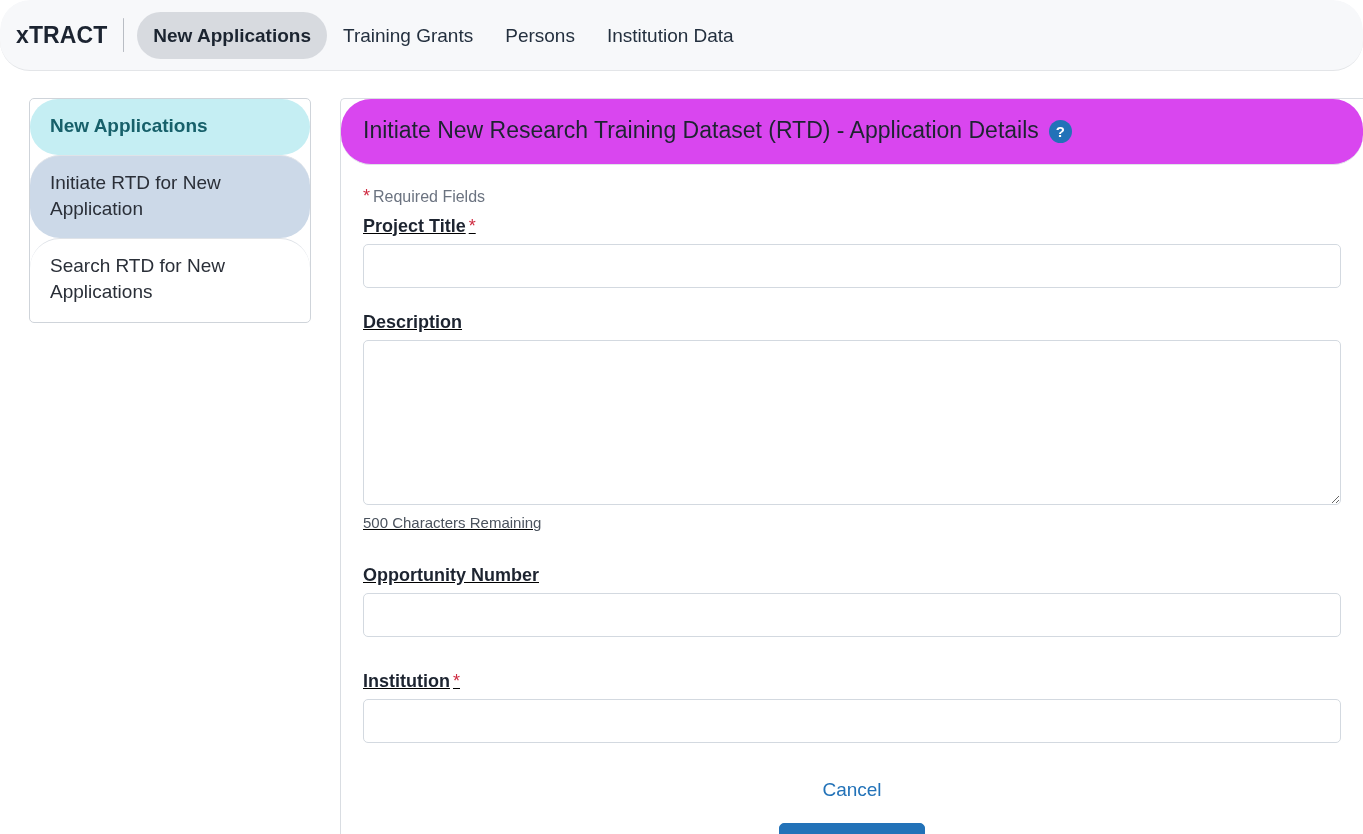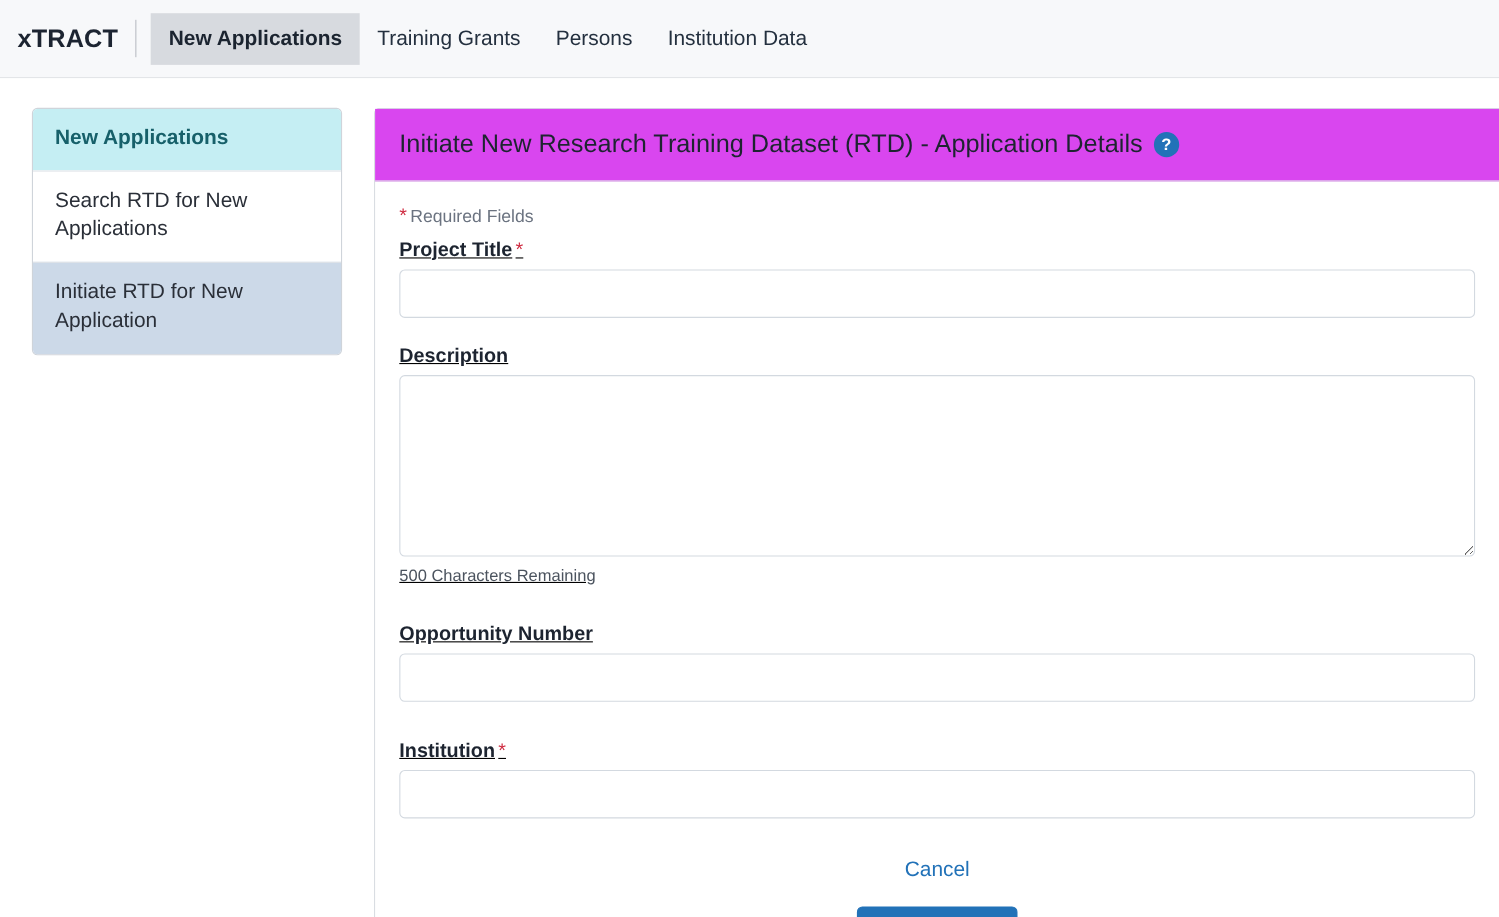--- a/index.html
+++ b/index.html
@@ -1,15 +1,15 @@
 <!DOCTYPE html>
 <html><head>
 <meta charset="utf-8">
 <style>
-  * { box-sizing: border-box; }
+  * { box-sizing: border-box; border-radius: 30px; }
   html, body {
     margin: 0; padding: 0;
     width: 1363px; height: 834px;
     background: #ffffff;
     font-family: "Liberation Sans", sans-serif;
     overflow: hidden;
   }
 
   
   .topnav {
@@ -224,22 +224,22 @@
     <div class="nav-item">Training Grants</div>
     <div class="nav-item">Persons</div>
     <div class="nav-item">Institution Data</div>
   </div>
 </div>
 
 <div class="page">
 
   <div class="sidebar">
     <div class="side-header">New Applications</div>
+    <div class="side-item selected">Initiate RTD for New Application</div>
     <div class="side-item">Search RTD for New Applications</div>
-    <div class="side-item selected">Initiate RTD for New Application</div>
   </div>
 
   <div class="panel">
 
     <div class="panel-header">
       <div class="panel-title">Initiate New Research Training Dataset (RTD) - Application Details</div>
       <div class="help-icon">?</div>
     </div>
 
     <div class="panel-body">

